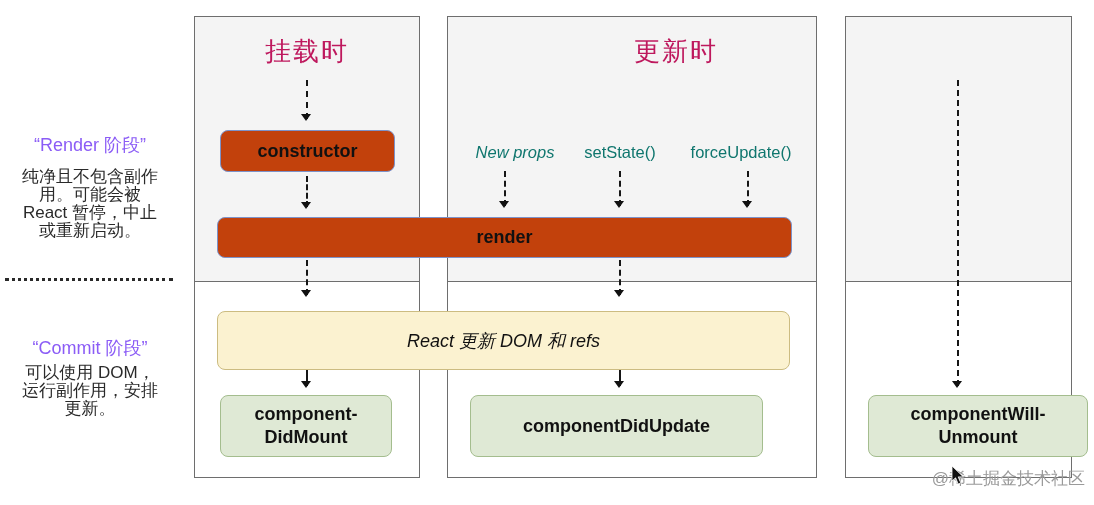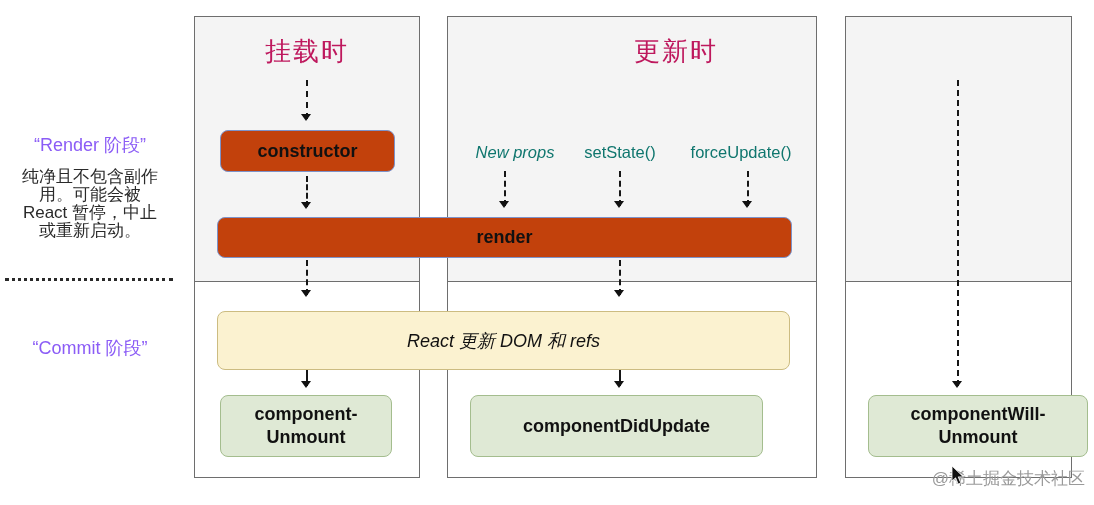--- a/index.html
+++ b/index.html
@@ -79,20 +79,23 @@
 
 <div id="stage">
 
   <div id="render-phase-title" class="side-title">“Render 阶段”</div>
   <div id="render-phase-desc" class="side-desc">纯净且不包含副作
 用。可能会被
 React 暂停，中止
 或重新启动。</div>
   <div id="phase-divider"></div>
   <div id="commit-phase-title" class="side-title">“Commit 阶段”</div>
+  <div id="commit-phase-desc" class="side-desc">可以使用 DOM，
+运行副作用，安排
+更新。</div>
 
   <div id="panel-mounting" class="panel">
     <div class="render-zone"></div>
   </div>
   <div id="panel-updating" class="panel">
     <div class="render-zone"></div>
   </div>
   <div id="panel-unmounting" class="panel">
     <div class="render-zone"></div>
   </div>
@@ -112,21 +115,21 @@
   <div id="ar-forceupdate-to-render" class="arrow dashed"></div>
   <div id="ar-render-to-dom-update" class="arrow dashed"></div>
   <div id="ar-dom-to-didmount" class="arrow solid"></div>
   <div id="ar-dom-to-didupdate" class="arrow solid"></div>
   <div id="ar-head-to-unmount" class="arrow dashed"></div>
 
   <div id="box-constructor" class="dbox blue">constructor</div>
   <div id="box-render" class="dbox blue">render</div>
   <div id="box-dom-update" class="dbox yellow">React 更新 DOM 和 refs</div>
   <div id="box-did-mount" class="dbox green pre">component-
-Unmount</div>
+DidMount</div>
   <div id="box-did-update" class="dbox green">componentDidUpdate</div>
   <div id="box-will-unmount" class="dbox green pre">componentWill-
 Unmount</div>
 
   <div id="watermark">@稀土掘金技术社区</div>
   <svg id="cursor" width="14" height="19" viewBox="0 0 14 19">
     <path d="M1,0 L1,15 L4.6,11.8 L7.2,18 L9.8,16.9 L7.2,10.9 L12.4,10.9 Z" fill="#111" stroke="#fff" stroke-width="0.8"></path>
   </svg>
 
 </div>

